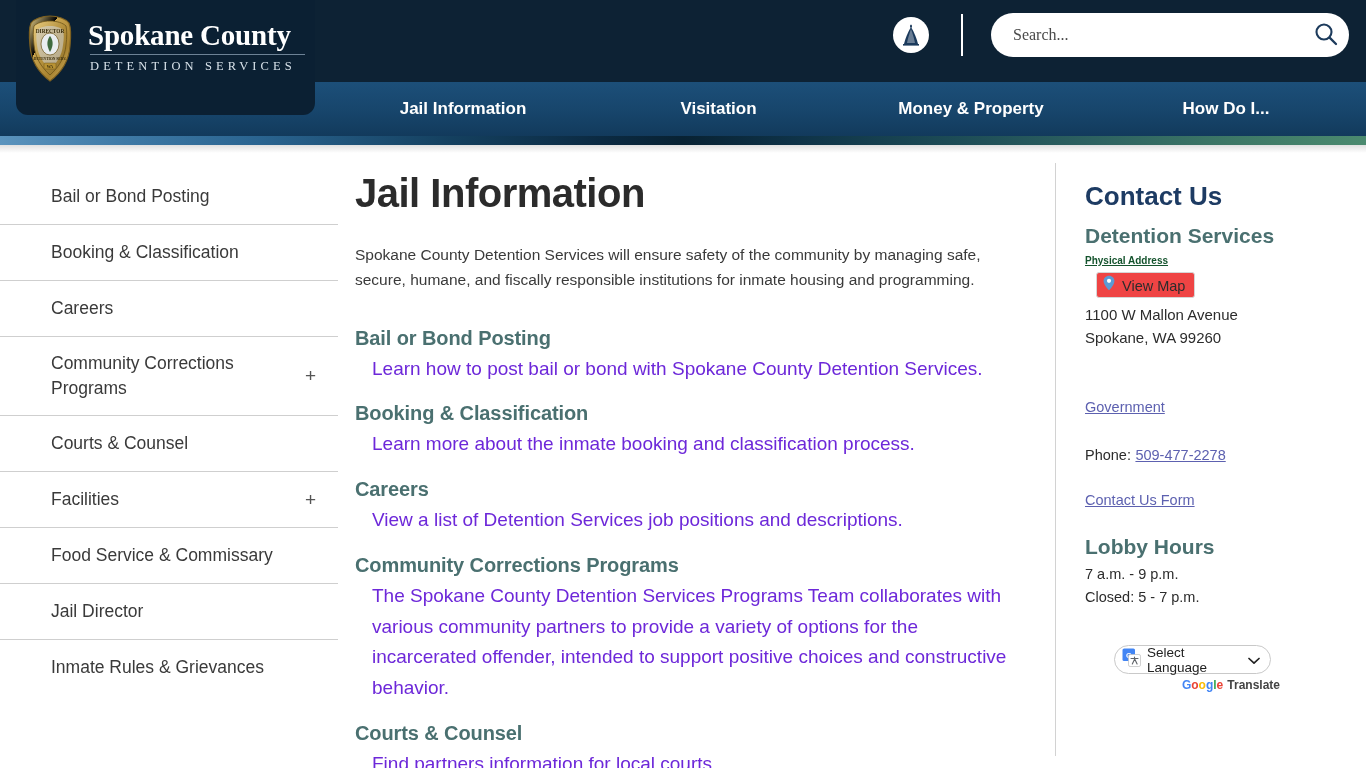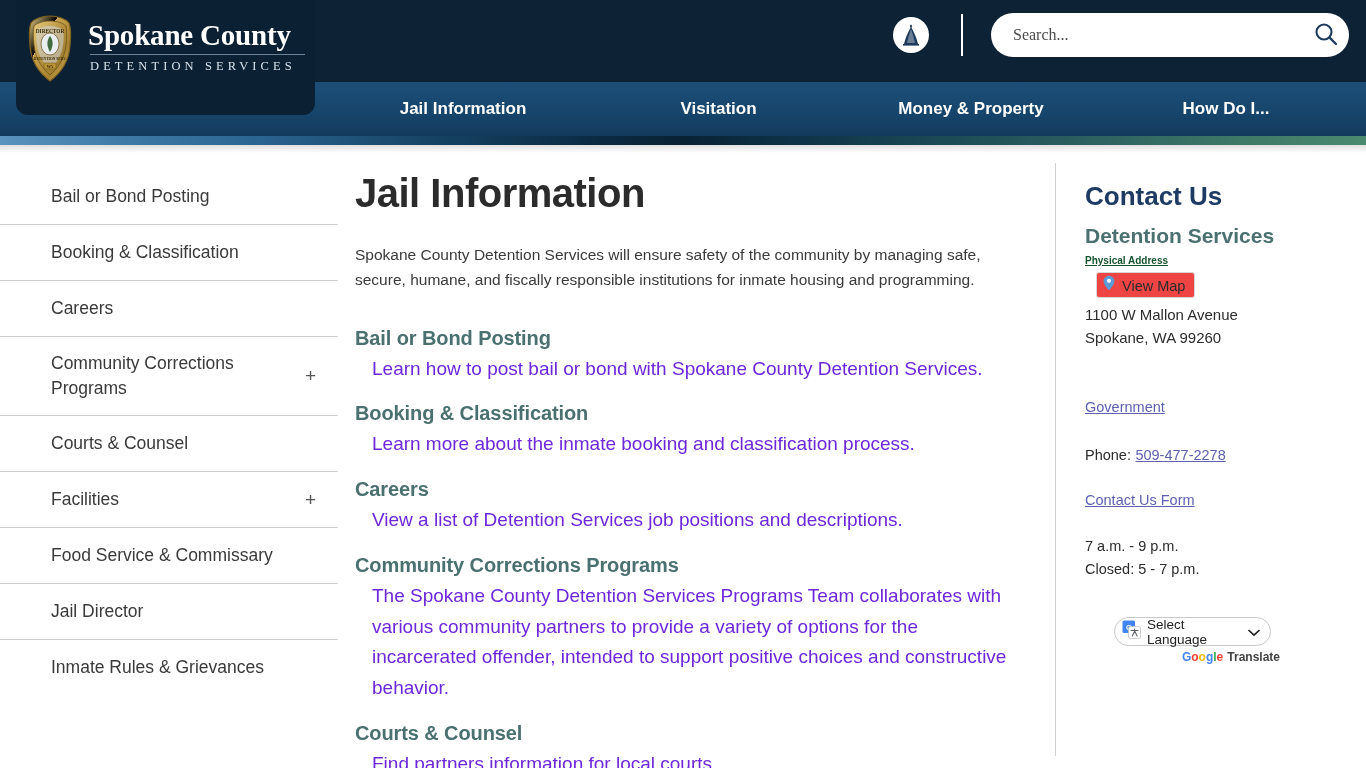--- a/index.html
+++ b/index.html
@@ -577,20 +577,21 @@
       <span class="rtext">Phone:</span>
       <a class="rlink">509-477-2278</a>
     </div>
 
     <div style="height:27px"></div>
 
     <a class="rlink">Contact Us Form</a>
 
     <div style="height:26px"></div>
 
+    <div class="lobby-title">Lobby Hours</div>
     <div class="lobby-line">7 a.m. - 9 p.m.</div>
     <div class="lobby-line">Closed: 5 - 7 p.m.</div>
 
     
     <div class="gt-wrap">
       <div class="gt-select">
         <span>
           <svg width="19" height="19" viewBox="0 0 19 19">
             <rect x="0.5" y="0.5" width="12.5" height="12.5" rx="1.6" fill="#4285F4"></rect>
             <text x="4" y="9.6" font-family="Liberation Sans, sans-serif" font-size="7.5" font-weight="bold" fill="#ffffff">G</text>

